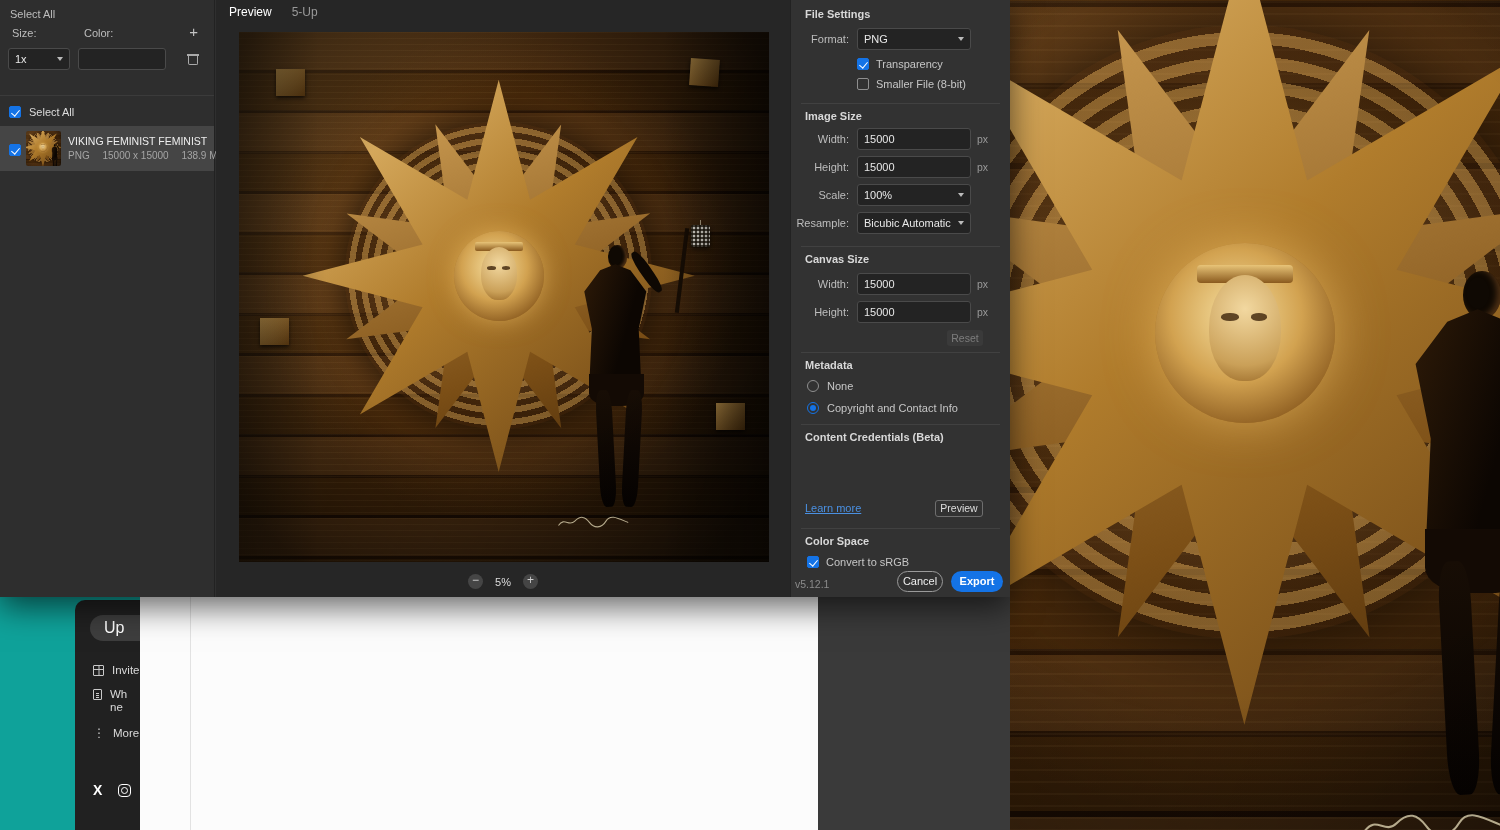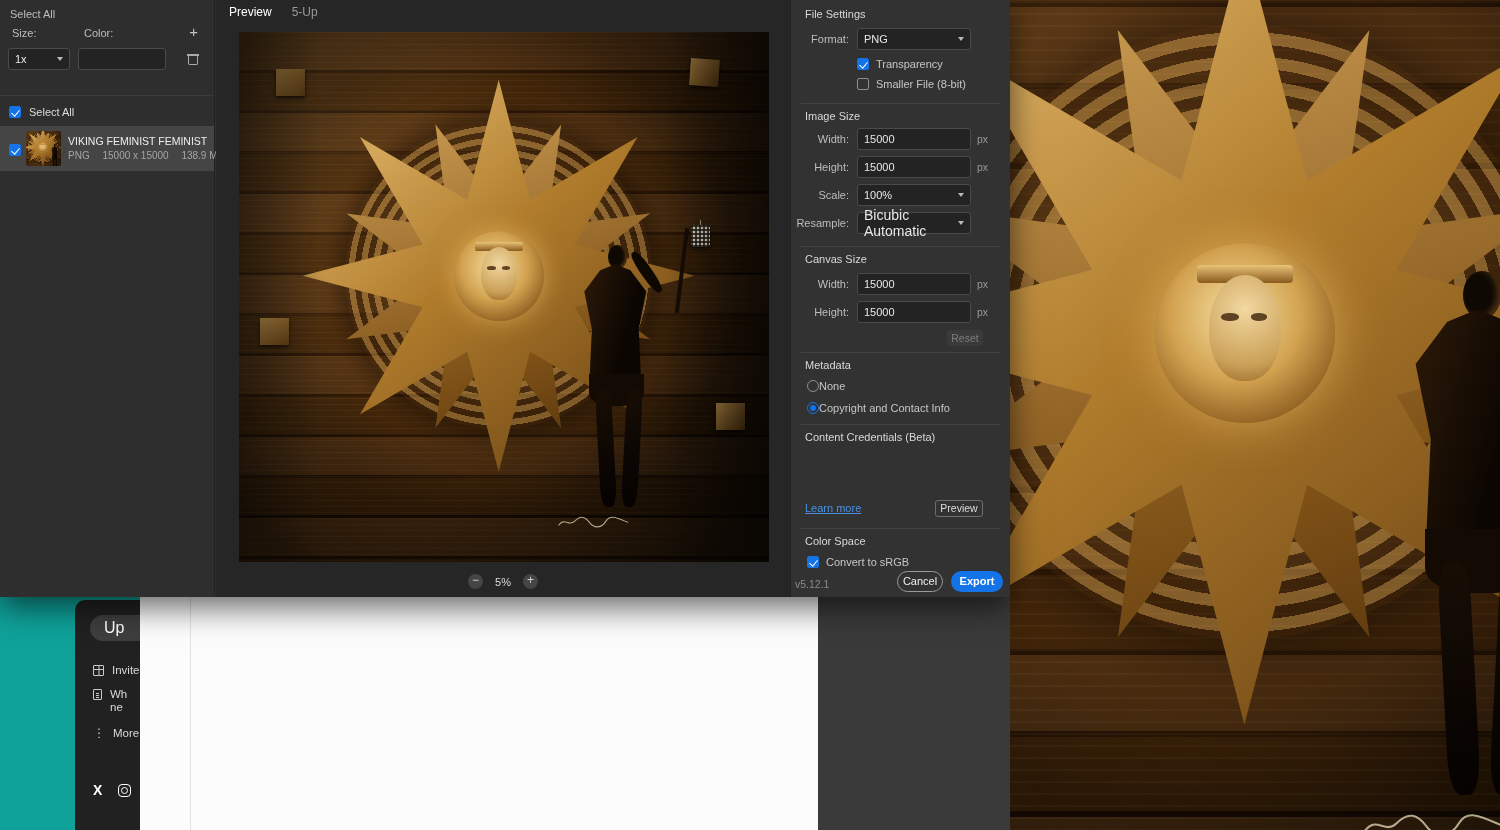--- a/index.html
+++ b/index.html
@@ -97,21 +97,21 @@
   .gray-strip { position:absolute; left:818px; top:597px; width:192px; height:233px; background:#3a3a3a; }
 
   
   #dialog { position:absolute; left:0; top:0; width:1010px; height:597px; background:#2f2f2f;
     box-shadow:0 10px 30px rgba(0,0,0,.6); color:#ddd; }
   .panel-left { position:absolute; left:0; top:0; width:215px; height:597px; background:#2e2e2e; border-right:1px solid #222; }
   .panel-center { position:absolute; left:216px; top:0; width:574px; height:597px; background:#262626; }
   .panel-right { position:absolute; left:790px; top:0; width:220px; height:597px; background:#323232; border-left:1px solid #222; }
 
   .lbl { color:#bdbdbd; font-size:11px; }
-  .hdr { color:#d8d8d8; font-size:11px; font-weight:normal; }
+  .hdr { color:#d8d8d8; font-size:11px; font-weight:bold; }
 
   
   .pl-item { position:absolute; }
   .scale-all { left:10px; top:8px; }
   .size-lbl { left:12px; top:27px; } .suffix-lbl { left:84px; top:27px; }
   .plus-btn { right:16px; top:24px; color:#c4c4c4; font-size:15px; line-height:15px; cursor:default; }
   .field { background:#232323; border:1px solid #4a4a4a; border-radius:3px; height:22px;
     color:#e8e8e8; font-size:11px; font-family:"Liberation Sans", sans-serif; padding:0 6px; }
   .selectbox { display:flex; align-items:center; justify-content:space-between; cursor:default; }
   .chev { width:0; height:0; border-left:3.5px solid transparent; border-right:3.5px solid transparent; border-top:4px solid #bbb; }
@@ -148,21 +148,21 @@
 
   
   .sec-div { position:absolute; left:10px; right:10px; height:1px; background:#414141; }
   .shdr { position:absolute; left:14px; }
   .srow { position:absolute; left:0; right:0; height:22px; }
   .srow .rlabel { position:absolute; left:0; width:58px; text-align:right; line-height:22px; }
   .srow .rctl { position:absolute; left:66px; width:114px; }
   .srow .runit { position:absolute; left:186px; line-height:22px; font-size:10.5px; color:#999; }
   .cbrow { position:absolute; left:66px; display:flex; align-items:center; gap:7px; height:14px; }
   .cbrow .clabel, .radrow .clabel { font-size:11px; color:#c6c6c6; white-space:nowrap; }
-  .radrow { position:absolute; left:16px; display:flex; align-items:center; height:14px; }
+  .radrow { position:absolute; left:16px; display:flex; align-items:center; gap:8px; height:14px; }
   .cs-row { left:16px; }
   .para { position:absolute; left:14px; right:14px; font-size:11px; line-height:14.5px; color:#b5b5b5; }
   .link { position:absolute; left:14px; font-size:11px; color:#4a90e2; text-decoration:underline; cursor:default; }
   .btn-preview { position:absolute; left:144px; top:500px; width:48px; height:17px; border:1px solid #6e6e6e;
     border-radius:3px; color:#ddd; font-size:10.5px; text-align:center; line-height:15px; cursor:default; }
   .btn-reset { position:absolute; left:156px; top:330px; width:36px; height:16px; background:#3a3a3a;
     border-radius:3px; color:#7d7d7d; font-size:10.5px; text-align:center; line-height:16px; cursor:default; }
   .ver { position:absolute; left:4px; top:578px; font-size:10.5px; color:#8b8b8b; }
   .btn-cancel { position:absolute; left:106px; top:571px; width:46px; height:21px; border:1px solid #9a9a9a;
     border-radius:11px; color:#eee; font-size:11px; text-align:center; line-height:19px; cursor:default; }
@@ -354,21 +354,21 @@
       <div class="srow" style="top:184px;">
         <span class="rlabel lbl">Scale:</span>
         <div class="rctl field selectbox">
           <span>100%</span>
           <span class="chev"></span>
         </div>
       </div>
       <div class="srow" style="top:212px;">
         <span class="rlabel lbl">Resample:</span>
         <div class="rctl field selectbox">
-          <span style="font-size:14px;">Bicubic Automatic</span>
+          <span style="font-size:11px;">Bicubic Automatic</span>
           <span class="chev"></span>
         </div>
       </div>
 
       <div class="sec-div" style="top:246px;"></div>
       <div class="shdr hdr" style="top:253px;">Canvas Size</div>
       <div class="srow" style="top:273px;">
         <span class="rlabel lbl">Width:</span>
         <input class="rctl field" value="15000" style="">
         <span class="runit">px</span>

